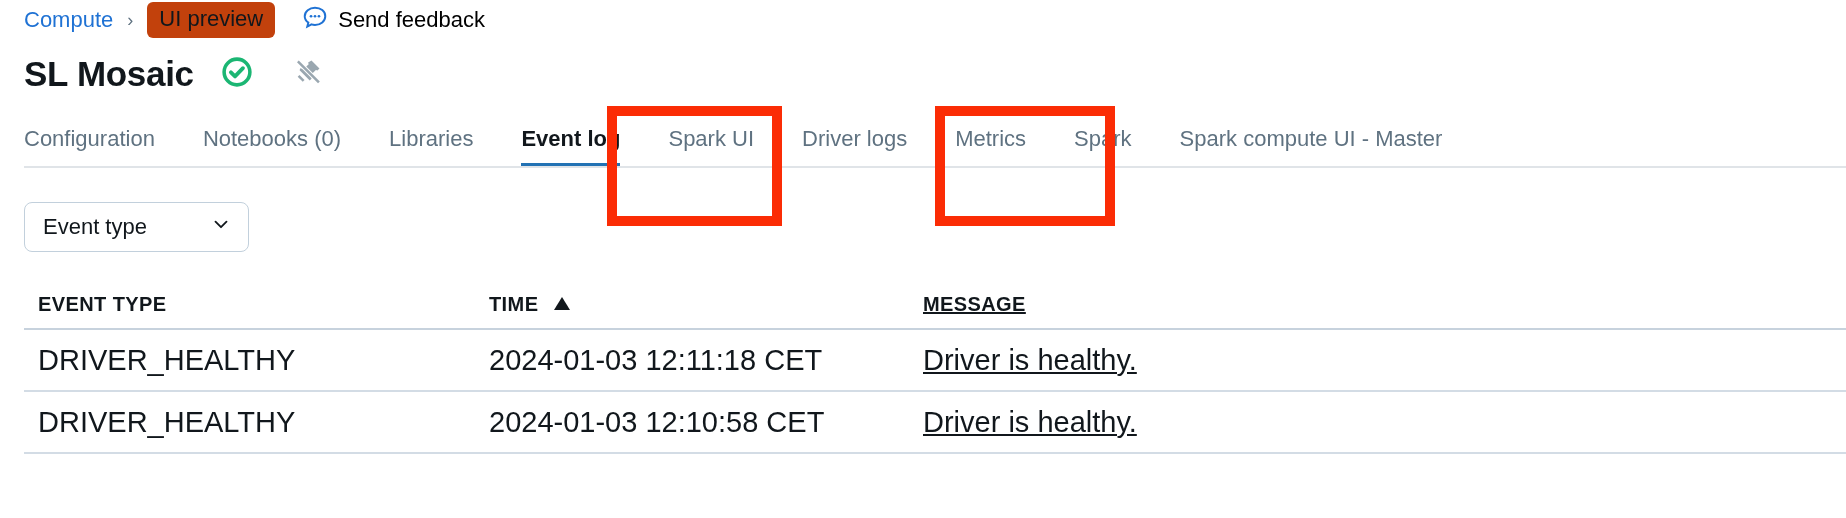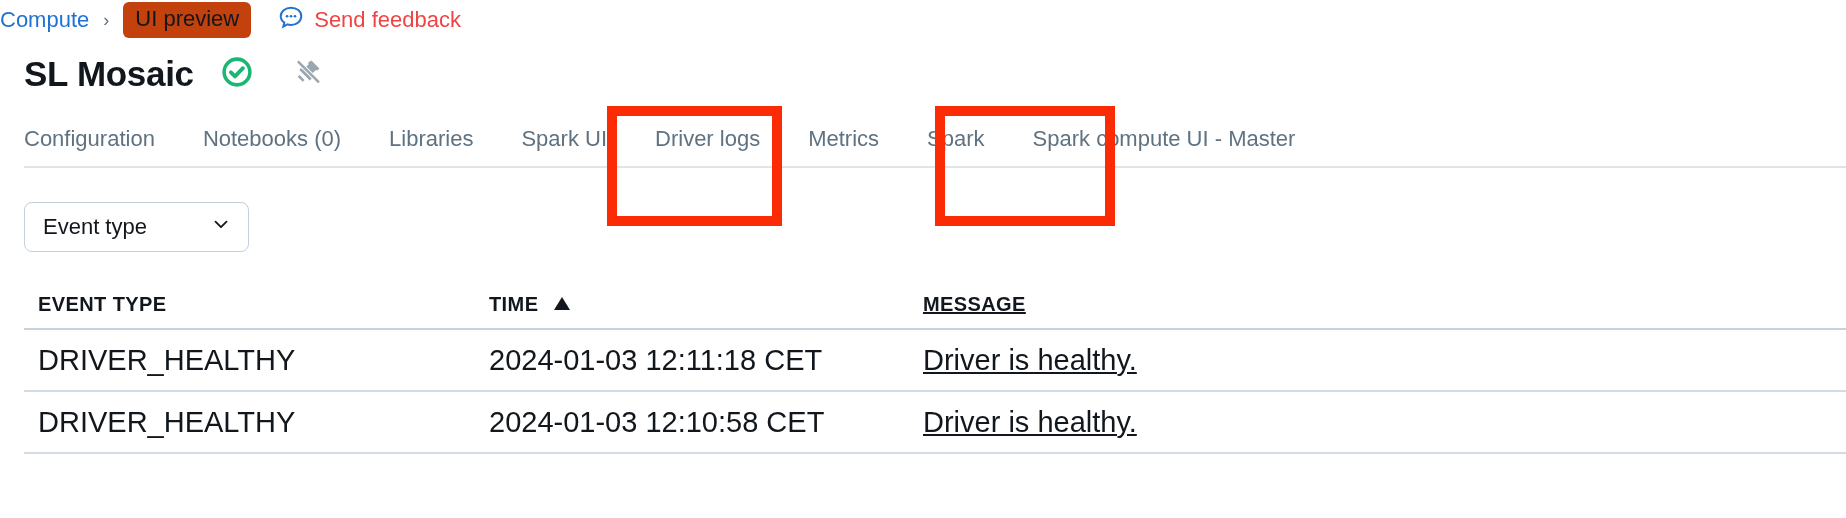--- a/index.html
+++ b/index.html
@@ -14,20 +14,21 @@
     color: #1b2026;
     overflow: hidden;
     position: relative;
   }
 
   
   .breadcrumb {
     display: flex;
     align-items: center;
     height: 40px;
+    padding-left: 24px;
     gap: 0px;
   }
   .crumb-link {
     color: #1f72d4;
     font-size: 22px;
     line-height: 26px;
     text-decoration: none;
     cursor: pointer;
     white-space: nowrap;
   }
@@ -48,21 +49,21 @@
   }
   .feedback {
     display: flex;
     align-items: center;
     gap: 9px;
     margin-left: 26px;
     cursor: pointer;
     white-space: nowrap;
   }
   .feedback-label {
-    color: #ef4444;
+    color: #000000;
     font-size: 22px;
     line-height: 26px;
   }
   .chat-icon {
     display: block;
   }
 
   
   .title-row {
     display: flex;
@@ -264,20 +265,23 @@
   <div class="tabs">
     <div class="tab">
       <span>Configuration</span>
     </div>
     <div class="tab">
       <span>Notebooks (0)</span>
     </div>
     <div class="tab">
       <span>Libraries</span>
     </div>
+    <div class="tab active">
+      <span>Event log</span>
+    </div>
     <div class="tab">
       <span>Spark UI</span>
     </div>
     <div class="tab">
       <span>Driver logs</span>
     </div>
     <div class="tab">
       <span>Metrics</span>
     </div>
     <div class="tab">

